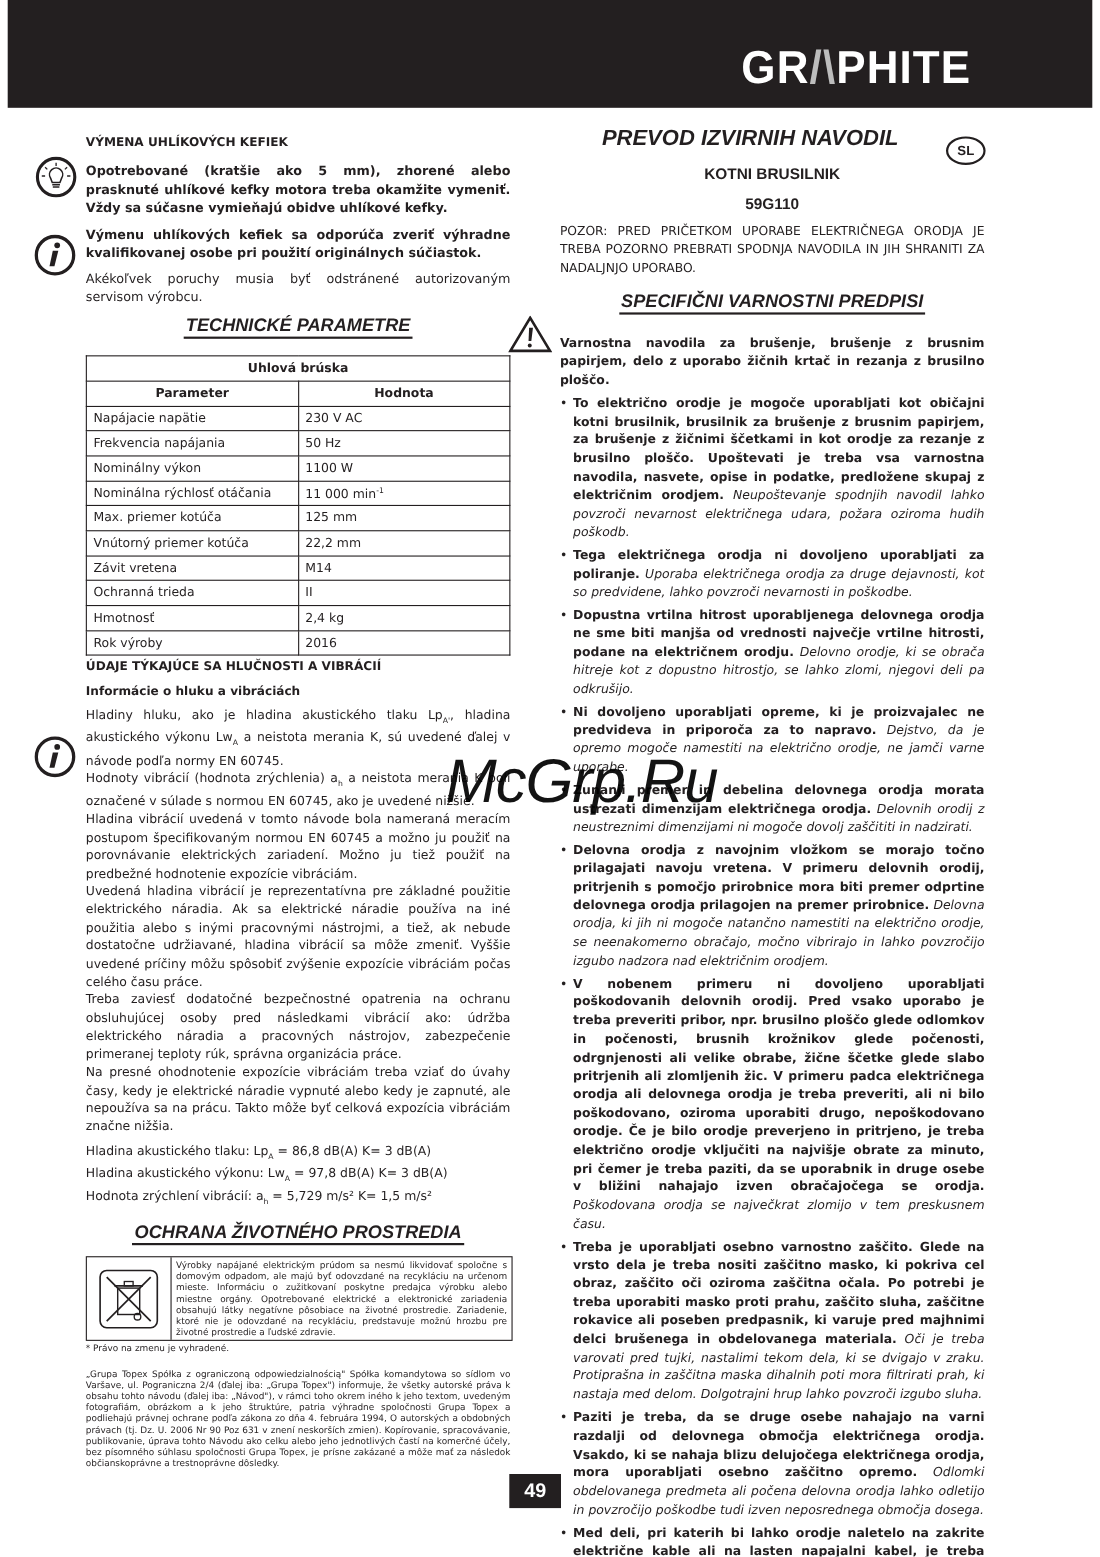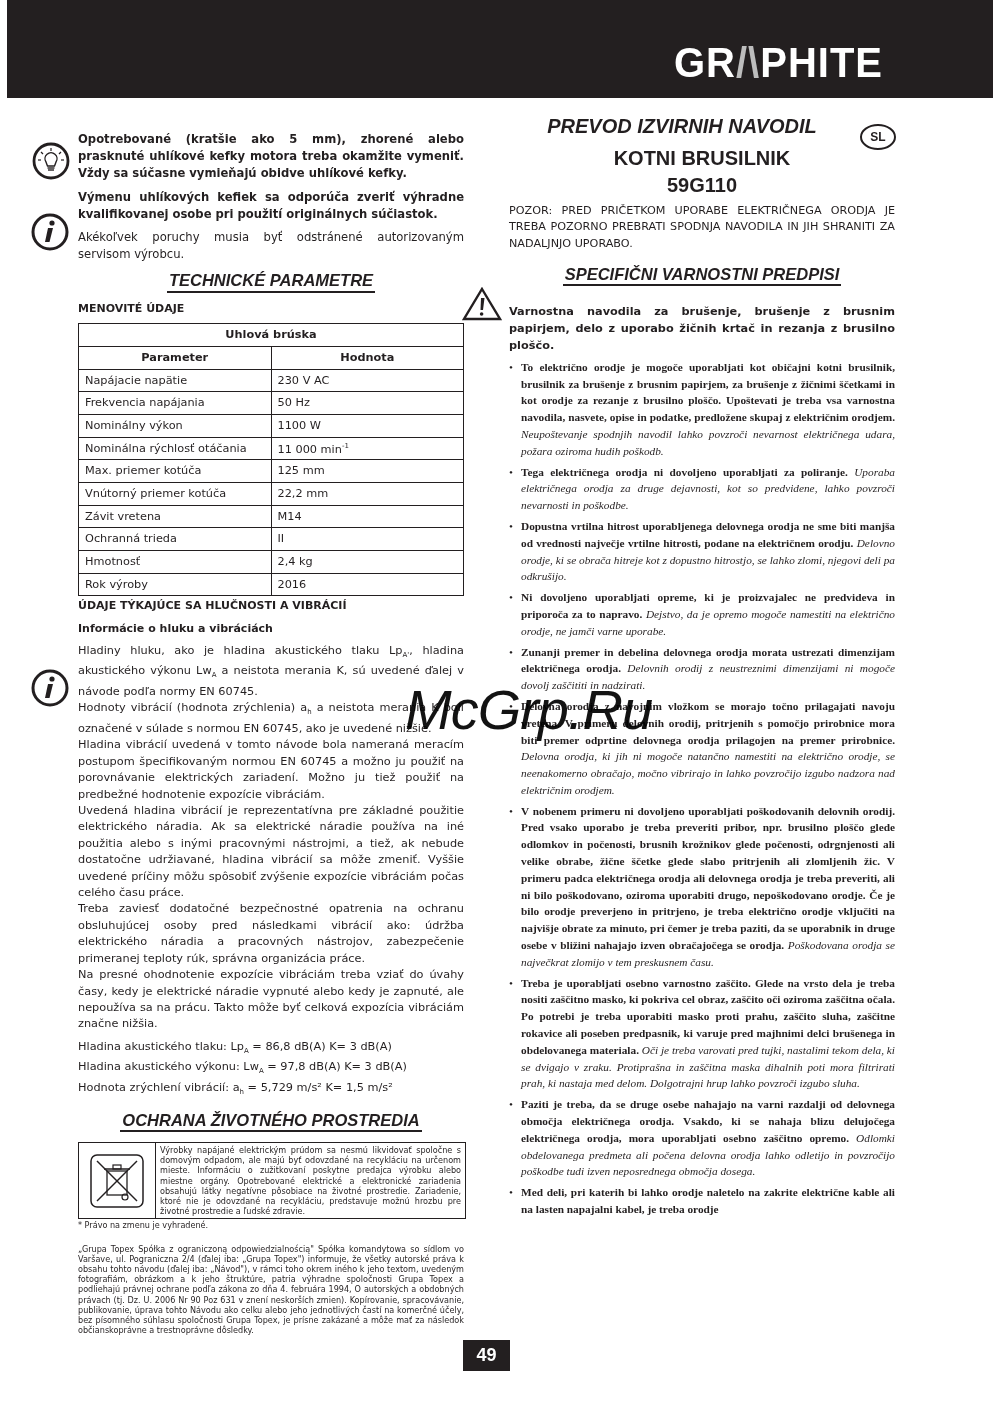--- a/index.html
+++ b/index.html
@@ -25,27 +25,27 @@
   table.spec td, table.spec th { border: 1.3px solid #231f20; height: 21.7px; padding: 0 6px; }
   table.spec th { font-weight: bold; text-align: center; }
   table.spec td.v { text-align: left; width: 50%; }
 
   .env-box { display: flex; border: 1.3px solid #231f20; width: 386px; font-size: 8.1px; line-height: 10.1px; }
   .env-icon { width: 76px; border-right: 1.3px solid #231f20; display: flex; align-items: center; justify-content: center; }
   .env-text { flex: 1; padding: 2px 4px; text-align: justify; }
   .small { font-size: 8.1px; line-height: 10.1px; }
 
   .title-main { font-family: "Liberation Sans", sans-serif; font-style: italic; font-weight: bold; font-size: 20px; text-align: center; margin: 0; }
-  .title-sub { font-family: "Liberation Sans", sans-serif; font-weight: bold; font-size: 20px; text-align: center; margin: 0; line-height: 27px; }
+  .title-sub { font-family: "Liberation Sans", sans-serif; font-weight: bold; font-size: 14px; text-align: center; margin: 0; line-height: 27px; }
   .sl-badge { position: absolute; left: 860px; top: 124px; width: 32px; height: 22px; border: 2px solid #231f20; border-radius: 50%;
               font-weight: bold; font-size: 12px; text-align: center; line-height: 22px; font-family: "Liberation Sans", sans-serif; }
   .upper-p { text-align: justify; margin: 0; font-size: 11.2px; line-height: 16.6px; }
 
   ul.bullets { list-style: none; margin: 0; padding: 0; }
-  ul.bullets li { position: relative; padding-left: 12px; text-align: justify; margin-bottom: 4px; font-size: 11.3px; line-height: 16.8px; font-family: Liberation Serif, serif; }
+  ul.bullets li { position: relative; padding-left: 12px; text-align: justify; margin-bottom: 4px; font-size: 11.3px; line-height: 16.8px; }
   ul.bullets li::before { content: "•"; position: absolute; left: 0; top: 0; }
   ul.bullets b { font-weight: bold; }
   ul.bullets i { font-style: italic; }
 
   .page-num { position: absolute; left: 463px; top: 1340px; width: 47px; height: 31px; background: #231f20; color: #fff;
               font-weight: bold; font-size: 18px; text-align: center; line-height: 31px; font-family: "Liberation Sans", sans-serif; }
   .watermark { position: absolute; left: 405px; top: 677px; color: #000000; font-family: "Liberation Sans", sans-serif;
                font-style: italic; font-size: 56px; letter-spacing: -1px; opacity: 0.92; pointer-events: none; }
   sub, sup { font-size: 7px; }
 </style>
@@ -72,31 +72,31 @@
   <circle cx="21" cy="10" r="2.6" fill="#231f20"></circle>
   <path d="M17 15 h5 l-3.5 14 h-4.5 z" fill="#231f20"></path>
 </svg>
 <svg class="icon-abs" style="left:31px;top:669px" width="38" height="38" viewBox="0 0 38 38">
   <circle cx="19" cy="19" r="17" fill="none" stroke="#231f20" stroke-width="3"></circle>
   <circle cx="21" cy="10" r="2.6" fill="#231f20"></circle>
   <path d="M17 15 h5 l-3.5 14 h-4.5 z" fill="#231f20"></path>
 </svg>
 
 <div class="col-left">
+  <p class="h-small">VÝMENA UHLÍKOVÝCH KEFIEK</p>
   <div style="height:9px"></div>
   <p class="bold-p">Opotrebované (kratšie ako 5 mm), zhorené alebo prasknuté uhlíkové kefky motora treba okamžite vymeniť. Vždy sa súčasne vymieňajú obidve uhlíkové kefky.</p>
   <div style="height:7px"></div>
   <p class="bold-p">Výmenu uhlíkových kefiek sa odporúča zveriť výhradne kvalifikovanej osobe pri použití originálnych súčiastok.</p>
   <div style="height:6px"></div>
   <p class="p" style="font-size:11.6px;line-height:17px">Akékoľvek poruchy musia byť odstránené autorizovaným servisom výrobcu.</p>
   <div style="height:10px"></div>
 
   <p class="sec-title"><span>TECHNICKÉ PARAMETRE</span></p>
   <div style="height:8px"></div>
-  <p class="h-small">MENOVITÉ ÚDAJE</p>
   <div style="height:7px"></div>
 
   <table class="spec">
     <tbody>
         <tr>
           <th colspan="2">Uhlová brúska</th>
         </tr>
     <tr>
       <th>Parameter</th>
       <th>Hodnota</th>

